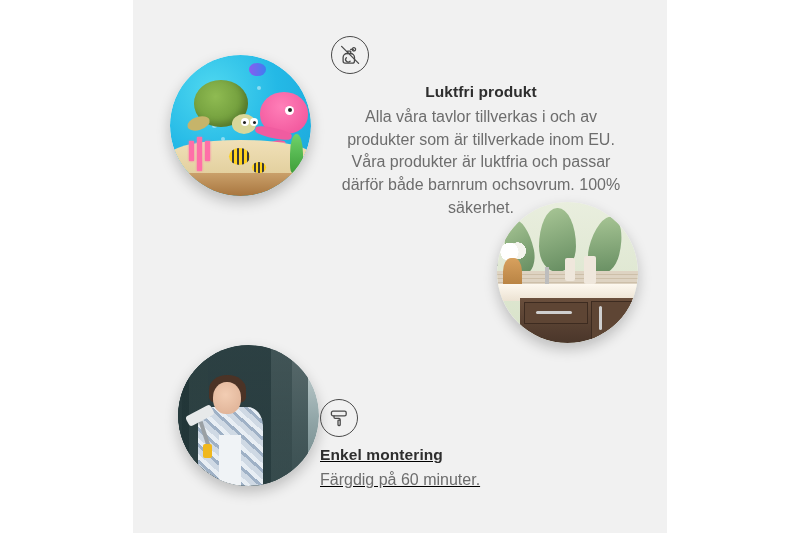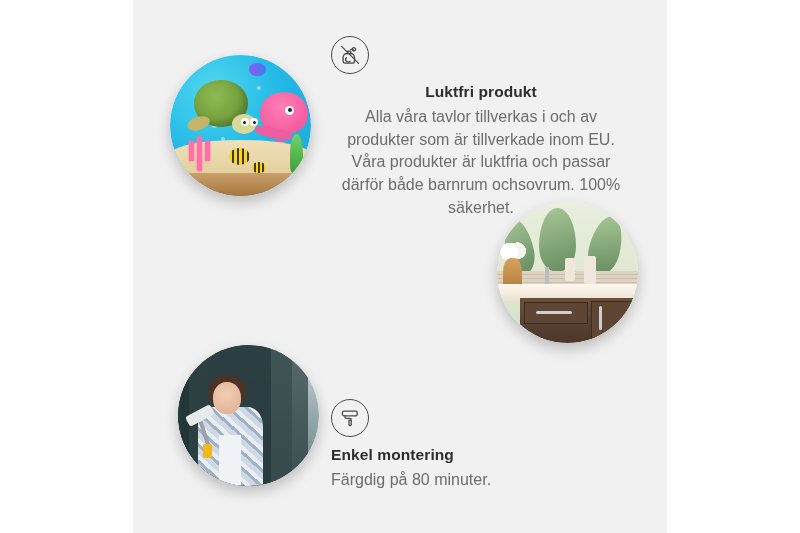--- a/index.html
+++ b/index.html
@@ -315,26 +315,26 @@
           <path d="M15.9 4.6a1.7 1.7 0 1 1 0 3.4 1.7 1.7 0 0 1 0-3.4z"></path>
           <path d="M8.4 14.6a2.6 2.6 0 1 0 3.7 3.7"></path>
           <path d="M3.6 3.4 20.6 20.4"></path>
         </svg>
       </div>
       <h2>Luktfri produkt</h2>
       <p>Alla våra tavlor tillverkas i och av produkter som är tillverkade inom EU. Våra produkter är luktfria och passar därför både barnrum ochsovrum. 100% säkerhet.</p>
     </div>
 
 
-    <div class="feature" id="feature-mount" style="left:198px; top:399px;">
+    <div class="feature" id="feature-mount" style="left:187px; top:399px;text-decoration:underline;">
       <div class="icon-circle">
         <svg width="24" height="24" viewBox="0 0 24 24" fill="none" stroke="#4a4a4a" stroke-width="1.3" stroke-linecap="round" stroke-linejoin="round">
           <rect x="4.4" y="5.2" width="14.8" height="4.6" rx="1.6"></rect>
           <path d="M7.0 9.8v1.5a1.1 1.1 0 0 0 1.1 1.1h3.9a1.1 1.1 0 0 1 1.1 1.1v0.6"></path>
           <rect x="11.0" y="14.1" width="2.2" height="5.4" rx="0.7"></rect>
         </svg>
       </div>
       <h2>Enkel montering</h2>
-      <p>Färgdig på 80 minuter.</p>
+      <p>Färgdig på 60 minuter.</p>
     </div>
 
   </div>
 </div>
 
 </body></html>

